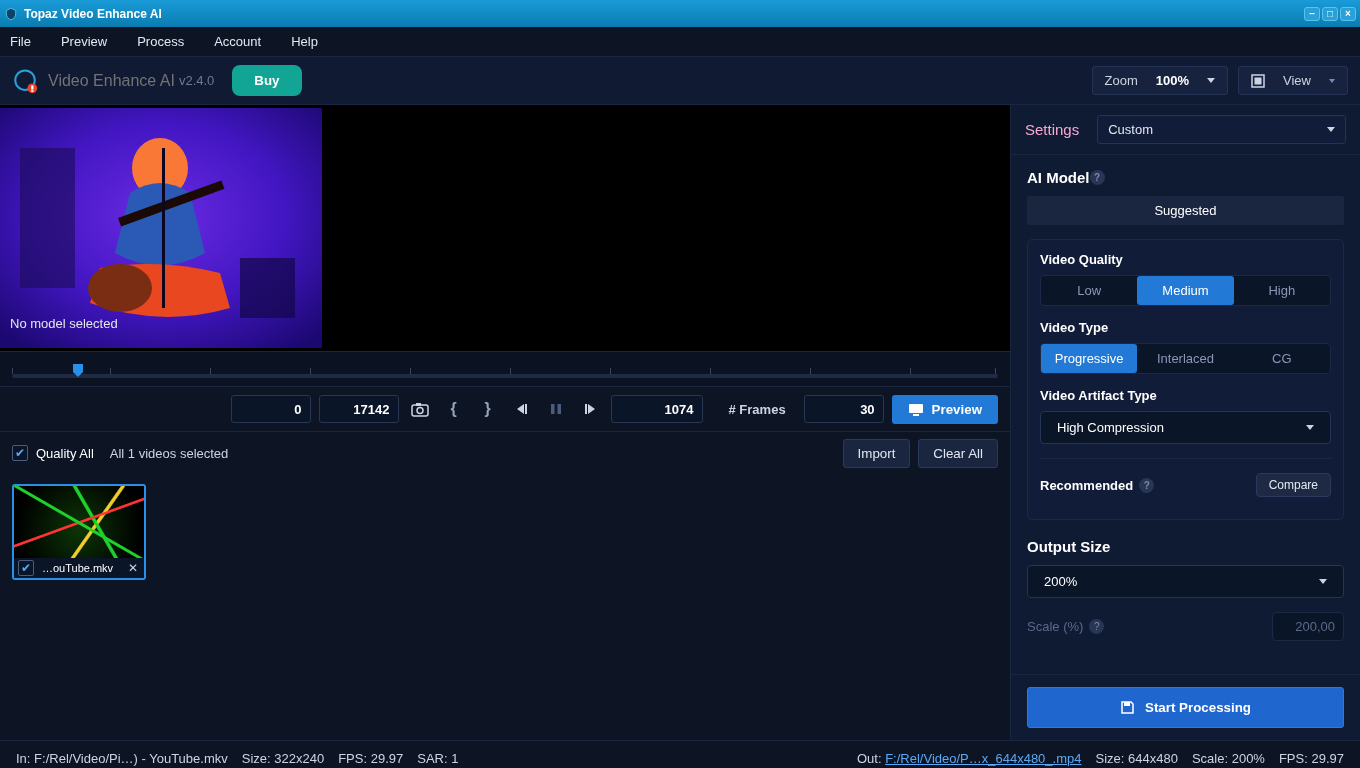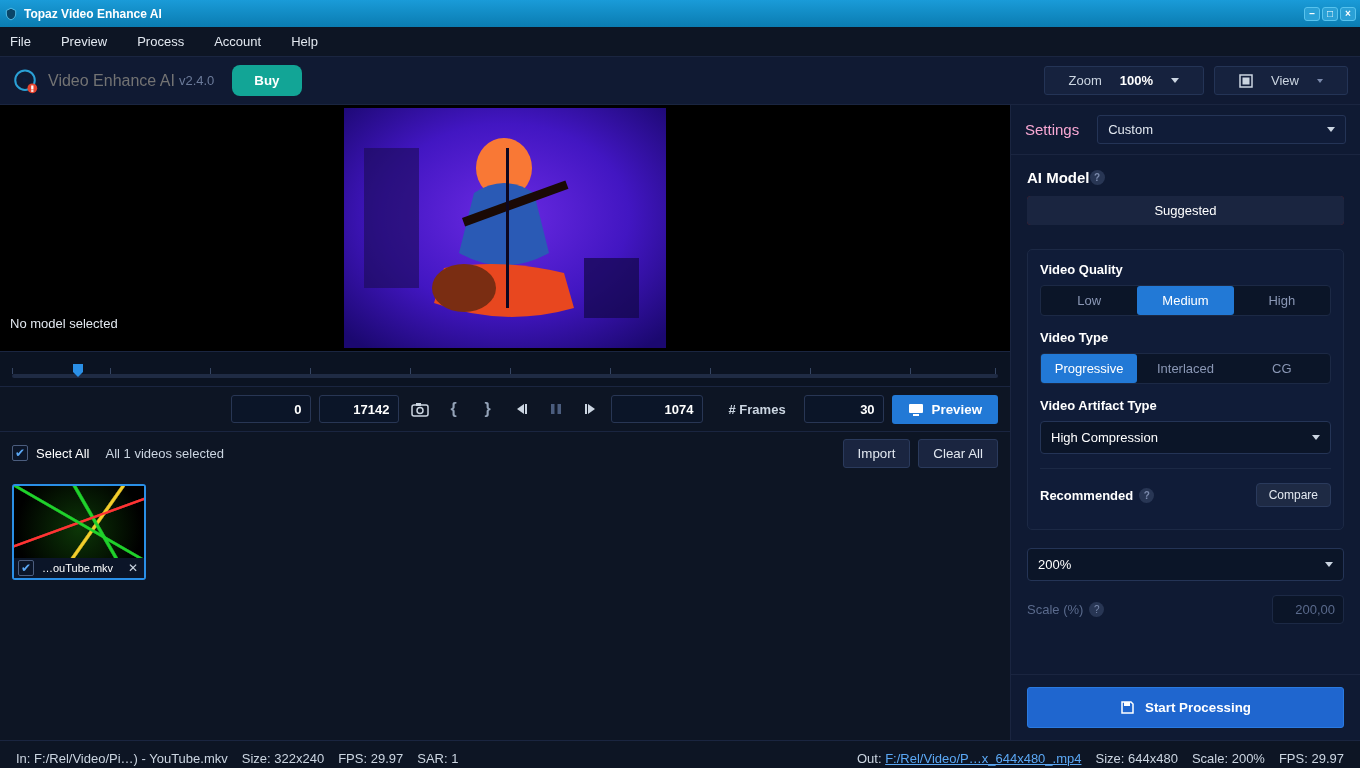--- a/index.html
+++ b/index.html
@@ -15,28 +15,28 @@
   .menubar { height: 30px; background: #0d1524; display: flex; align-items: center; padding: 0 10px; gap: 30px; border-bottom: 1px solid #1a2540; }
   .menubar span { color: #e2e8f0; cursor: pointer; }
 
   
   .toolbar { height: 48px; background: #101a33; display: flex; align-items: center; padding: 0 12px; border-bottom: 1px solid #1a2540; }
   .logo { width: 26px; height: 26px; margin-right: 10px; position:relative; }
   .app-name { font-size: 16px; color: #737373; }
   .app-ver { font-size: 13px; color: #6b7a99; margin-left: 4px; }
   .buy-btn { margin-left: 18px; background: #12a596; border: none; color: #fff; font-weight: bold; padding: 8px 22px; border-radius: 8px; cursor:pointer; }
   .toolbar .spacer { flex: 1; }
-  .zoom-ctrl, .view-ctrl { background: #16223e; border: 1px solid #243456; border-radius: 3px; padding: 6px 24px; display: flex; align-items: center; gap: 18px; margin-left: 10px; color:#cbd5e1; cursor:pointer;}
+  .zoom-ctrl, .view-ctrl { background: #16223e; border: 1px solid #243456; border-radius: 3px; padding: 6px 12px; display: flex; align-items: center; gap: 18px; margin-left: 10px; color:#cbd5e1; cursor:pointer;}
   .zoom-ctrl .pct{font-weight:bold;color:#fff;}
 
   .main { display: flex; height: calc(100% - 20px - 30px - 48px - 35px); }
   .left { flex: 1; display: flex; flex-direction: column; background: #000; }
   .right { width: 350px; background: #0f1a33; border-left: 1px solid #1a2540; display:flex; flex-direction:column;}
 
-  .preview-area { flex: 1; display: flex; align-items: center; justify-content: center; position: relative; }
+  .preview-area { flex: 1; display: flex; align-items: center; justify-content: flex-start; position: relative; }
   .video-frame { width: 322px; height: 240px; background: linear-gradient(135deg,#4b1fc7 0%,#5320c8 30%,#e63b1e 60%,#f3702a 80%,#3610a5 100%); box-shadow:0 0 0 1px #000;}
   .no-model { position: absolute; bottom: 20px; left: 10px; color: #e2e8f0; }
 
   .timeline-bar { height: 35px; background: #0b1322; position: relative; padding:0 10px; border-top:1px solid #1a2540;}
   .timeline-track{height:4px;background:#1f2b44;position:absolute;top:22px;left:12px;right:12px;border-radius:2px;}
   .timeline-head{position:absolute;top:11px;left:72px;width:12px;height:16px;}
   .tick{position:absolute;top:16px;width:1px;height:6px;background:#364663;}
 
   .playbar { height: 46px; background: #0d1524; display: flex; align-items: center; padding: 0 12px; gap: 8px; border-top:1px solid #1a2540; border-bottom:1px solid #1a2540;}
   .numbox { width: 80px; height: 28px; background: #0b1528; border: 1px solid #283654; border-radius: 3px; text-align: right; padding: 0 8px; color: #fff; line-height:28px; font-weight:bold;}
@@ -64,31 +64,31 @@
 
   
   .right-head{display:flex;align-items:center;padding:10px 14px;border-bottom:1px solid #1a2540;}
   .right-head .hl{font-size:15px;color:#f9a8d4;font-weight:normal;}
   .right-head .sel-settings{flex:1;margin-left:18px;background:#101c38;border:1px solid #243456;border-radius:3px;padding:6px 10px;color:#e2e8f0;display:flex;align-items:center;justify-content:space-between;cursor:pointer;}
 
   .right-scroll{flex:1;overflow-y:auto;padding:14px 16px;}
   .section-h{font-size:15px;font-weight:bold;color:#fff;display:flex;align-items:center;margin-bottom:10px;}
   .qmark{width:15px;height:15px;border-radius:50%;background:#283654;color:#7b8aac;font-size:10px;display:inline-flex;align-items:center;justify-content:center;}
 
-  .tabgrp{display:flex;background:#7f1d1d;border-radius:4px;margin-bottom:24px;}
+  .tabgrp{display:flex;background:#7f1d1d;border-radius:4px;margin-bottom:14px;}
   .tab{flex:1;text-align:center;padding:7px 0;color:#9aa8c3;cursor:pointer;border-radius:4px;}
   .tab.active{background:#1a2540;color:#fff;}
 
   .inner-box{background:#101c38;border:1px solid #1c2945;border-radius:5px;padding:12px;margin-bottom:18px;}
   .field-label{font-size:13px;font-weight:bold;color:#fff;margin-bottom:8px;display:flex;align-items:center;gap:6px;}
   .btngrp{display:flex;background:#0b1528;border-radius:4px;margin-bottom:14px;border:1px solid #1c2945;}
   .seg{flex:1;text-align:center;padding:7px 0;color:#8a97b5;cursor:pointer;}
   .seg.active{background:#2279d6;color:#fff;border-radius:3px;}
 
-  .dropdown{background:#0b1528;border:1px solid #243456;border-radius:4px;padding:8px 10px;color:#fff;display:flex;align-items:center;justify-content:space-between;cursor:pointer;margin-bottom:14px;}
+  .dropdown{background:#0b1528;border:1px solid #243456;border-radius:4px;padding:8px 16px;color:#fff;display:flex;align-items:center;justify-content:space-between;cursor:pointer;margin-bottom:14px;}
   .divider{height:1px;background:#1c2945;margin:10px 0 14px;}
 
   .row-rec{display:flex;align-items:center;margin-bottom:10px;}
   .compare-btn{margin-left:auto;background:#1e2a44;border:1px solid #2a3a5c;padding:4px 12px;border-radius:4px;color:#e2e8f0;font-size:12px;cursor:pointer;}
 
   .out-field{display:flex;align-items:center;margin-bottom:14px;}
   .out-field .flab{flex:1;color:#5a6a8c;display:flex;align-items:center;gap:6px;}
   .out-field .valbox{width:72px;background:#0b1528;border:1px solid #1c2945;border-radius:4px;padding:6px 8px;text-align:right;color:#5a6a8c;}
 
   .right-foot{padding:12px 16px;border-top:1px solid #1a2540;}
@@ -241,21 +241,21 @@
         <svg width="16" height="13" viewBox="0 0 16 13">
             <rect x="1" y="1" width="14" height="9" rx="1" fill="#fff"></rect>
             <rect x="5" y="11" width="6" height="2" fill="#fff"></rect>
           </svg>
         <span>Preview</span>
       </button>
     </div>
 
     <div class="selectbar">
       <span class="chk">✔</span>
-      <span class="lab">Select All</span>
+      <span class="lab">Quality All</span>
       <span>All 1 videos selected</span>
       <div style="flex:1"></div>
       <button class="action-btn">Import</button>
       <button class="action-btn">Clear All</button>
     </div>
 
     <div class="strip">
       <div class="thumb">
         <div class="thumb-img"></div>
         <div class="thumb-bar">
@@ -310,20 +310,21 @@
 
         <div class="row-rec">
           <span class="field-label" style="margin:0">
             <span>Recommended</span>
             <span class="qmark">?</span>
           </span>
           <button class="compare-btn">Compare</button>
         </div>
       </div>
 
+      <div class="section-h" style="margin-top:6px">Output Size</div>
       <div class="dropdown">
         <span>200%</span>
         <span class="chev"></span>
       </div>
       <div class="out-field">
         <div class="flab">
             <span>Scale (%)</span>
             <span class="qmark">?</span>
           </div>
         <div class="valbox">200,00</div>

